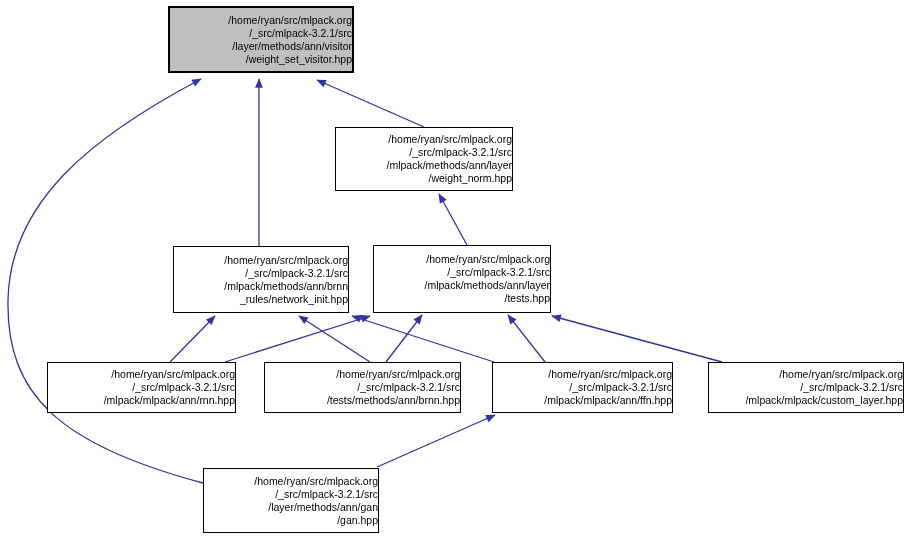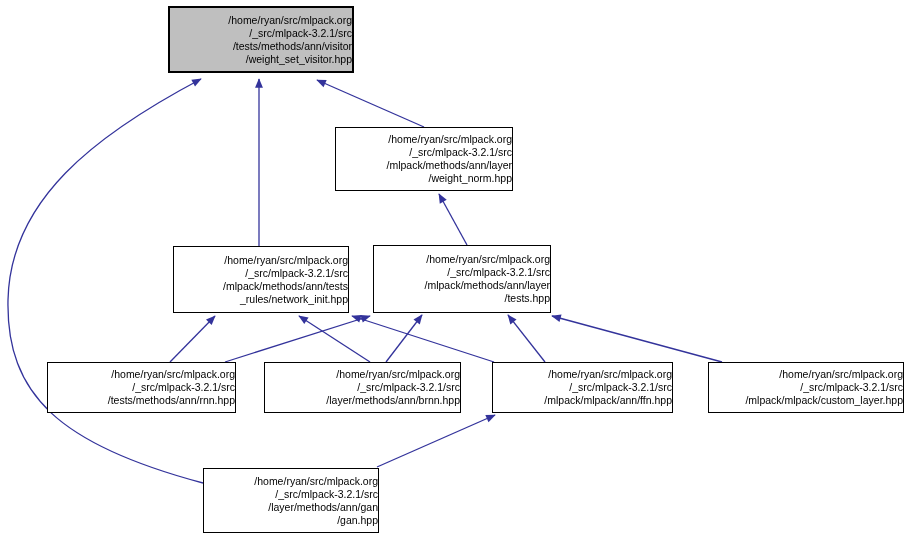--- a/index.html
+++ b/index.html
@@ -81,55 +81,55 @@
       <path d="M 386,362 L 422,315" marker-end="url(#arrow)" stroke="#33339b"></path>
       <path d="M 545,362 L 508,315" marker-end="url(#arrow)" stroke="#33339b"></path>
       <path d="M 722,362 L 552,316" marker-end="url(#arrow)" stroke="#33339b"></path>
       <path d="M 377,467 L 495,415" marker-end="url(#arrow)" stroke="#33339b"></path>
     </g>
   </svg>
 
   <div id="n-weight-set-visitor" class="node highlight">
     <span class="line">/home/ryan/src/mlpack.org</span>
     <span class="line">/_src/mlpack-3.2.1/src</span>
-    <span class="line">/tests/methods/ann/visitor</span>
+    <span class="line">/layer/methods/ann/visitor</span>
     <span class="line">/weight_set_visitor.hpp</span>
   </div>
 
   <div id="n-weight-norm" class="node">
     <span class="line">/home/ryan/src/mlpack.org</span>
     <span class="line">/_src/mlpack-3.2.1/src</span>
     <span class="line">/mlpack/methods/ann/layer</span>
     <span class="line">/weight_norm.hpp</span>
   </div>
 
   <div id="n-network-init" class="node">
     <span class="line">/home/ryan/src/mlpack.org</span>
     <span class="line">/_src/mlpack-3.2.1/src</span>
-    <span class="line">/mlpack/methods/ann/tests</span>
+    <span class="line">/mlpack/methods/ann/brnn</span>
     <span class="line">_rules/network_init.hpp</span>
   </div>
 
   <div id="n-layer" class="node">
     <span class="line">/home/ryan/src/mlpack.org</span>
     <span class="line">/_src/mlpack-3.2.1/src</span>
     <span class="line">/mlpack/methods/ann/layer</span>
     <span class="line">/tests.hpp</span>
   </div>
 
   <div id="n-rnn" class="node">
     <span class="line">/home/ryan/src/mlpack.org</span>
     <span class="line">/_src/mlpack-3.2.1/src</span>
-    <span class="line">/tests/methods/ann/rnn.hpp</span>
+    <span class="line">/mlpack/mlpack/ann/rnn.hpp</span>
   </div>
 
   <div id="n-brnn" class="node">
     <span class="line">/home/ryan/src/mlpack.org</span>
     <span class="line">/_src/mlpack-3.2.1/src</span>
-    <span class="line">/layer/methods/ann/brnn.hpp</span>
+    <span class="line">/tests/methods/ann/brnn.hpp</span>
   </div>
 
   <div id="n-ffn" class="node">
     <span class="line">/home/ryan/src/mlpack.org</span>
     <span class="line">/_src/mlpack-3.2.1/src</span>
     <span class="line">/mlpack/mlpack/ann/ffn.hpp</span>
   </div>
 
   <div id="n-custom-layer" class="node">
     <span class="line">/home/ryan/src/mlpack.org</span>

